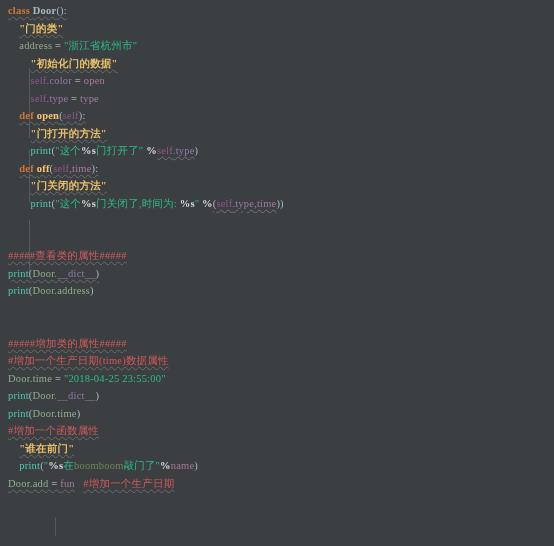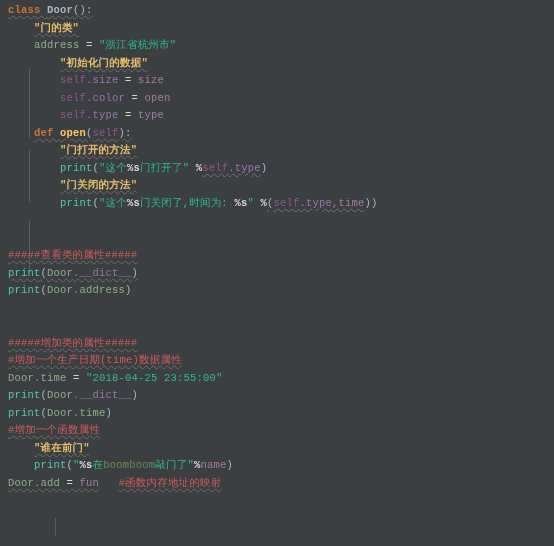--- a/index.html
+++ b/index.html
@@ -6,21 +6,21 @@
     margin: 0;
     padding: 0;
     background: #3c3f41;
   }
   #editor {
     position: relative;
     width: 554px;
     height: 536px;
     background: #3c3f41;
     overflow: hidden;
-    font-family: Liberation Mono, monospace;
+    font-family: Liberation Serif, serif;
     font-size: 10.5px;
     line-height: 17.5px;
     letter-spacing: 0.2px;
   }
   .code-area {
     position: relative;
     padding-top: 2px;
   }
   .line {
     white-space: pre;
@@ -93,39 +93,39 @@
       <div class="guide" style="left: 29px; top: 68px; height: 70px;"></div>
       <div class="guide" style="left: 29px; top: 150px; height: 52px;"></div>
       <div class="guide" style="left: 29px; top: 220px; height: 52px;"></div>
       <div class="guide" style="left: 55px; top: 518px; height: 26px;"></div>
     </div>
   <div class="code-area">
       <div class="line"><span class="kw sq">class </span><span class="cls sq">Door</span><span class="plain sq">():</span></div>
       <div class="line"><span>    </span><span class="doc sq">"门的类"</span></div>
       <div class="line"><span>    </span><span class="field">address </span><span class="op">= </span><span class="strcn">"浙江省杭州市"</span></div>
       <div class="line"><span>        </span><span class="doc sq">"初始化门的数据"</span></div>
-      <div class="line"><span>        </span><span class="self">self</span><span class="attr">.size </span><span class="op">= </span><span class="param">size</span></div>
       <div class="line"><span>        </span><span class="self">self</span><span class="attr">.color </span><span class="op">= </span><span class="param">open</span></div>
       <div class="line"><span>        </span><span class="self">self</span><span class="attr">.type </span><span class="op">= </span><span class="param">type</span></div>
       <div class="line"><span>    </span><span class="kw sq">def </span><span class="fn sq">open</span><span class="plain sq">(</span><span class="self sq">self</span><span class="plain sq">):</span></div>
       <div class="line"><span>        </span><span class="doc sq">"门打开的方法"</span></div>
       <div class="line"><span>        </span><span class="callee">print</span><span class="plain">(</span><span class="strcn">"这个</span><span class="pct">%s</span><span class="strcn">门打开了"</span><span class="plain"> </span><span class="pct">%</span><span class="self sq-gray">self</span><span class="attr sq-gray">.type</span><span class="plain">)</span></div>
+      <div class="line"><span>    </span><span class="kw sq">def </span><span class="fn sq">off</span><span class="plain sq">(</span><span class="self sq">self</span><span class="param sq">,time</span><span class="plain sq">):</span></div>
       <div class="line"><span>        </span><span class="doc sq">"门关闭的方法"</span></div>
       <div class="line"><span>        </span><span class="callee">print</span><span class="plain">(</span><span class="strcn">"这个</span><span class="pct">%s</span><span class="strcn">门关闭了,时间为: </span><span class="pct">%s</span><span class="strcn">"</span><span class="plain"> </span><span class="pct">%</span><span class="plain sq-gray">(</span><span class="self sq-gray">self</span><span class="attr sq-gray">.type</span><span class="param sq-gray">,time</span><span class="plain">))</span></div>
       <div class="line blank">&nbsp;</div>
       <div class="line blank">&nbsp;</div>
       <div class="line"><span class="cmt sq">#####查看类的属性#####</span></div>
       <div class="line"><span class="callee sq">print</span><span class="plain sq">(</span><span class="gvar sq">Door</span><span class="attr sq">.__dict__</span><span class="plain sq">)</span></div>
       <div class="line"><span class="callee">print</span><span class="plain">(</span><span class="gvar">Door</span><span class="field">.address</span><span class="plain">)</span></div>
       <div class="line blank">&nbsp;</div>
       <div class="line blank">&nbsp;</div>
       <div class="line"><span class="cmt sq">#####增加类的属性#####</span></div>
       <div class="line"><span class="cmt sq">#增加一个生产日期(time)数据属性</span></div>
       <div class="line"><span class="gvar">Door</span><span class="field">.time </span><span class="op">= </span><span class="strcn">"2018-04-25 23:55:00"</span></div>
       <div class="line"><span class="callee">print</span><span class="plain">(</span><span class="gvar">Door</span><span class="attr">.__dict__</span><span class="plain">)</span></div>
       <div class="line"><span class="callee">print</span><span class="plain">(</span><span class="gvar">Door</span><span class="field">.time</span><span class="plain">)</span></div>
       <div class="line"><span class="cmt sq">#增加一个函数属性</span></div>
       <div class="line"><span>    </span><span class="doc sq">"谁在前门"</span></div>
       <div class="line"><span>    </span><span class="callee">print</span><span class="plain">(</span><span class="strcn">"</span><span class="pct">%s</span><span class="strcn">在</span><span class="str">boomboom</span><span class="strcn">敲门了"</span><span class="pct">%</span><span class="param">name</span><span class="plain">)</span></div>
-      <div class="line"><span class="gvar sq">Door</span><span class="field sq">.add </span><span class="op sq">= </span><span class="param sq">fun</span><span class="plain">   </span><span class="cmt sq">#函数内存地址的映射</span></div>
+      <div class="line"><span class="gvar sq">Door</span><span class="field sq">.add </span><span class="op sq">= </span><span class="param sq">fun</span><span class="plain">   </span><span class="cmt sq">#增加一个生产日期</span></div>
       <div class="line blank">&nbsp;</div>
     </div>
 </div>
 
 </body></html>

